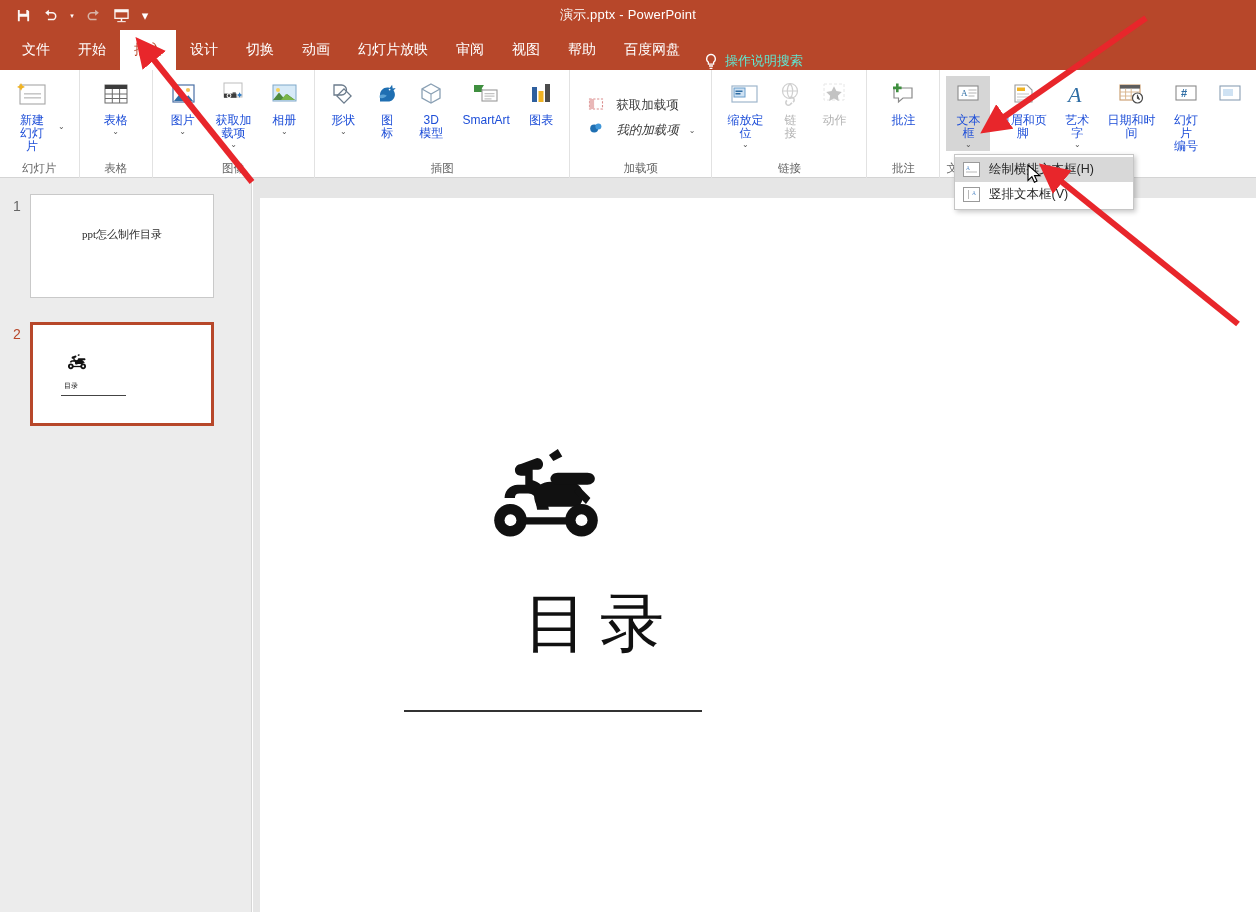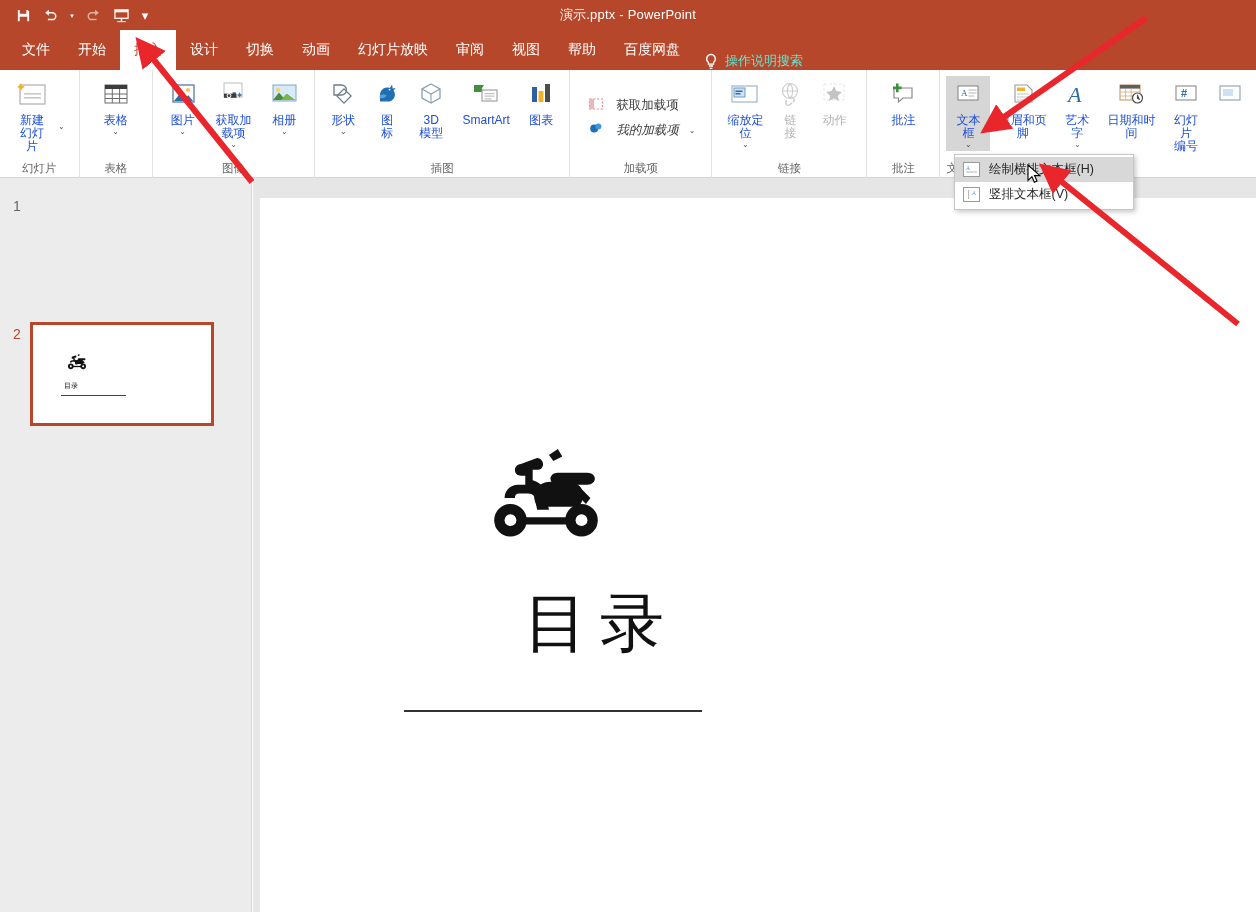--- a/index.html
+++ b/index.html
@@ -503,20 +503,23 @@
           </svg>
       </span>
       <span>竖排文本框(V)</span>
     </div>
   </div>
 
   <div class="thumbpane">
 
     <div class="thumb-row" style="left:4px; top:16px;">
       <div class="thumb-num">1</div>
+      <div class="thumb-box">
+        <div class="thumb-title">ppt怎么制作目录</div>
+      </div>
     </div>
 
     <div class="thumb-row" style="left:4px; top:144px;">
       <div class="thumb-num sel">2</div>
       <div class="thumb-box sel">
         <span class="thumb-scooter">
           <svg width="26" height="18" viewBox="0 0 100 70">
             <g fill="#111">
               <path d="M52 8l6-4 3 5-6 3z"></path>
               <path d="M33 14c-2 0-4 2-4 4 0 3 2 4 4 4h3v6h-5c-5 0-9 4-9 9h7c0-2 1-3 3-3h6c3 0 5 2 5 5l1 6h8l-2-10c-1-6-5-9-9-10v-7h3c2 0 4-1 4-4 0-2-2-4-4-4z"></path>

